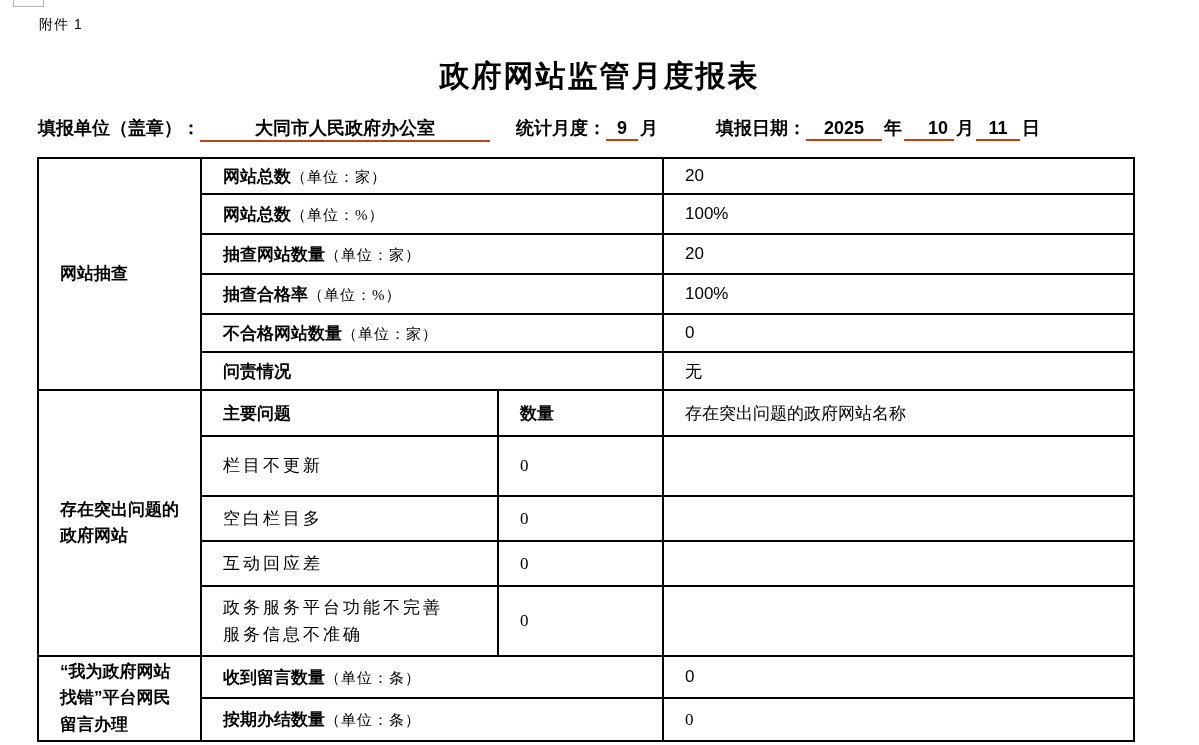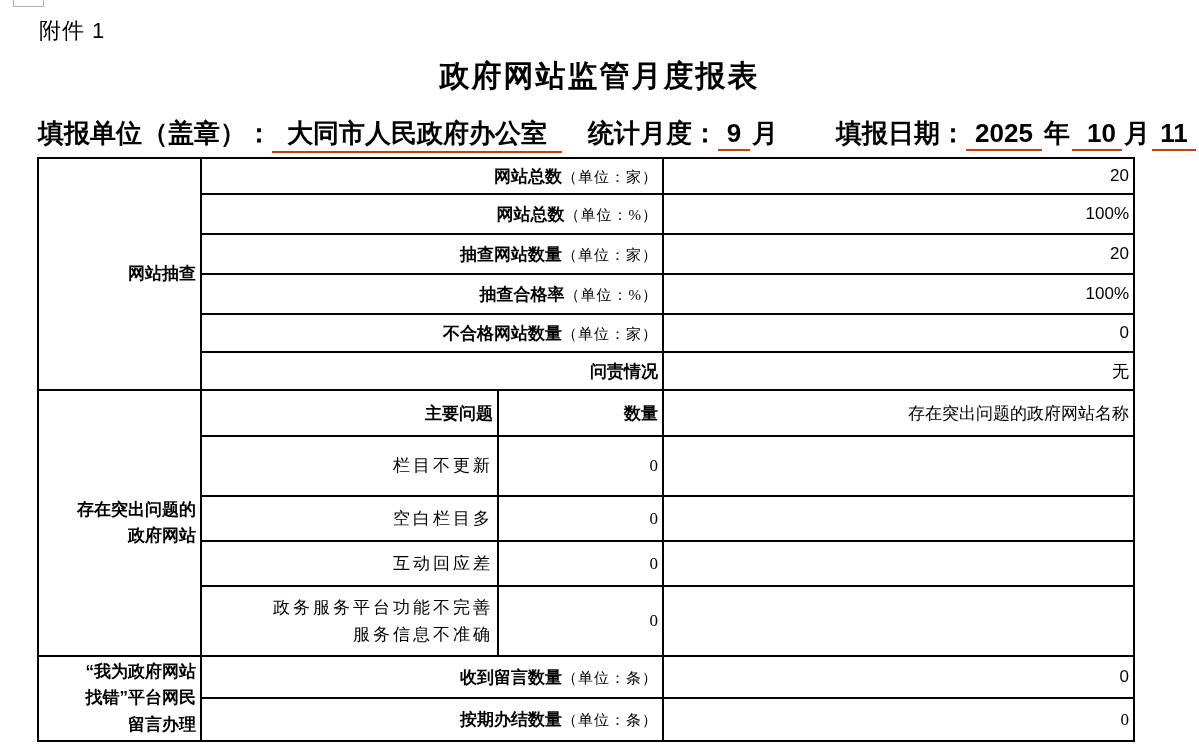--- a/index.html
+++ b/index.html
@@ -15,41 +15,41 @@
   .artifact-box {
     position: absolute;
     left: 13px; top: -4px;
     width: 31px; height: 11px;
     border: 1px solid #b2b2b2;
     background: #fdfdfd;
   }
   .attachment {
     position: absolute;
     left: 39px; top: 16px;
-    font-size: 22px;
+    font-size: 14px;
     font-weight: 400;
     letter-spacing: 1px;
   }
   .doc-title {
     position: absolute;
     left: 0; top: 56px;
     width: 1199px;
     text-align: center;
     font-family: "Liberation Serif", serif;
     font-weight: bold;
     font-size: 30px;
     letter-spacing: 2px;
   }
   .meta-line {
     position: absolute;
     left: 38px; top: 116px;
     width: 1110px;
     display: flex;
     align-items: baseline;
-    font-size: 26px;
+    font-size: 18px;
     font-weight: bold;
     white-space: nowrap;
   }
   .u {
     display: inline-block;
     text-align: center;
     border-bottom: 2px solid #c2410c;
     padding: 0 6px;
   }
   .u-unit   { min-width: 290px; }
@@ -64,23 +64,23 @@
   table.report {
     position: absolute;
     left: 37px; top: 157px;
     width: 1096px;
     border-collapse: collapse;
     table-layout: fixed;
   }
   table.report td {
     border: 2px solid #000;
     vertical-align: middle;
-    text-align: right;
+    text-align: left;
     font-size: 17px;
-    padding: 2px 4px;
+    padding: 2px 21px;
     overflow: hidden;
   }
   td.group-cell {
     font-weight: bold;
     white-space: pre-line;
     line-height: 1.55;
     font-size: 18px;
   }
   td.item-cell { font-weight: bold; }
   .unit-text {

